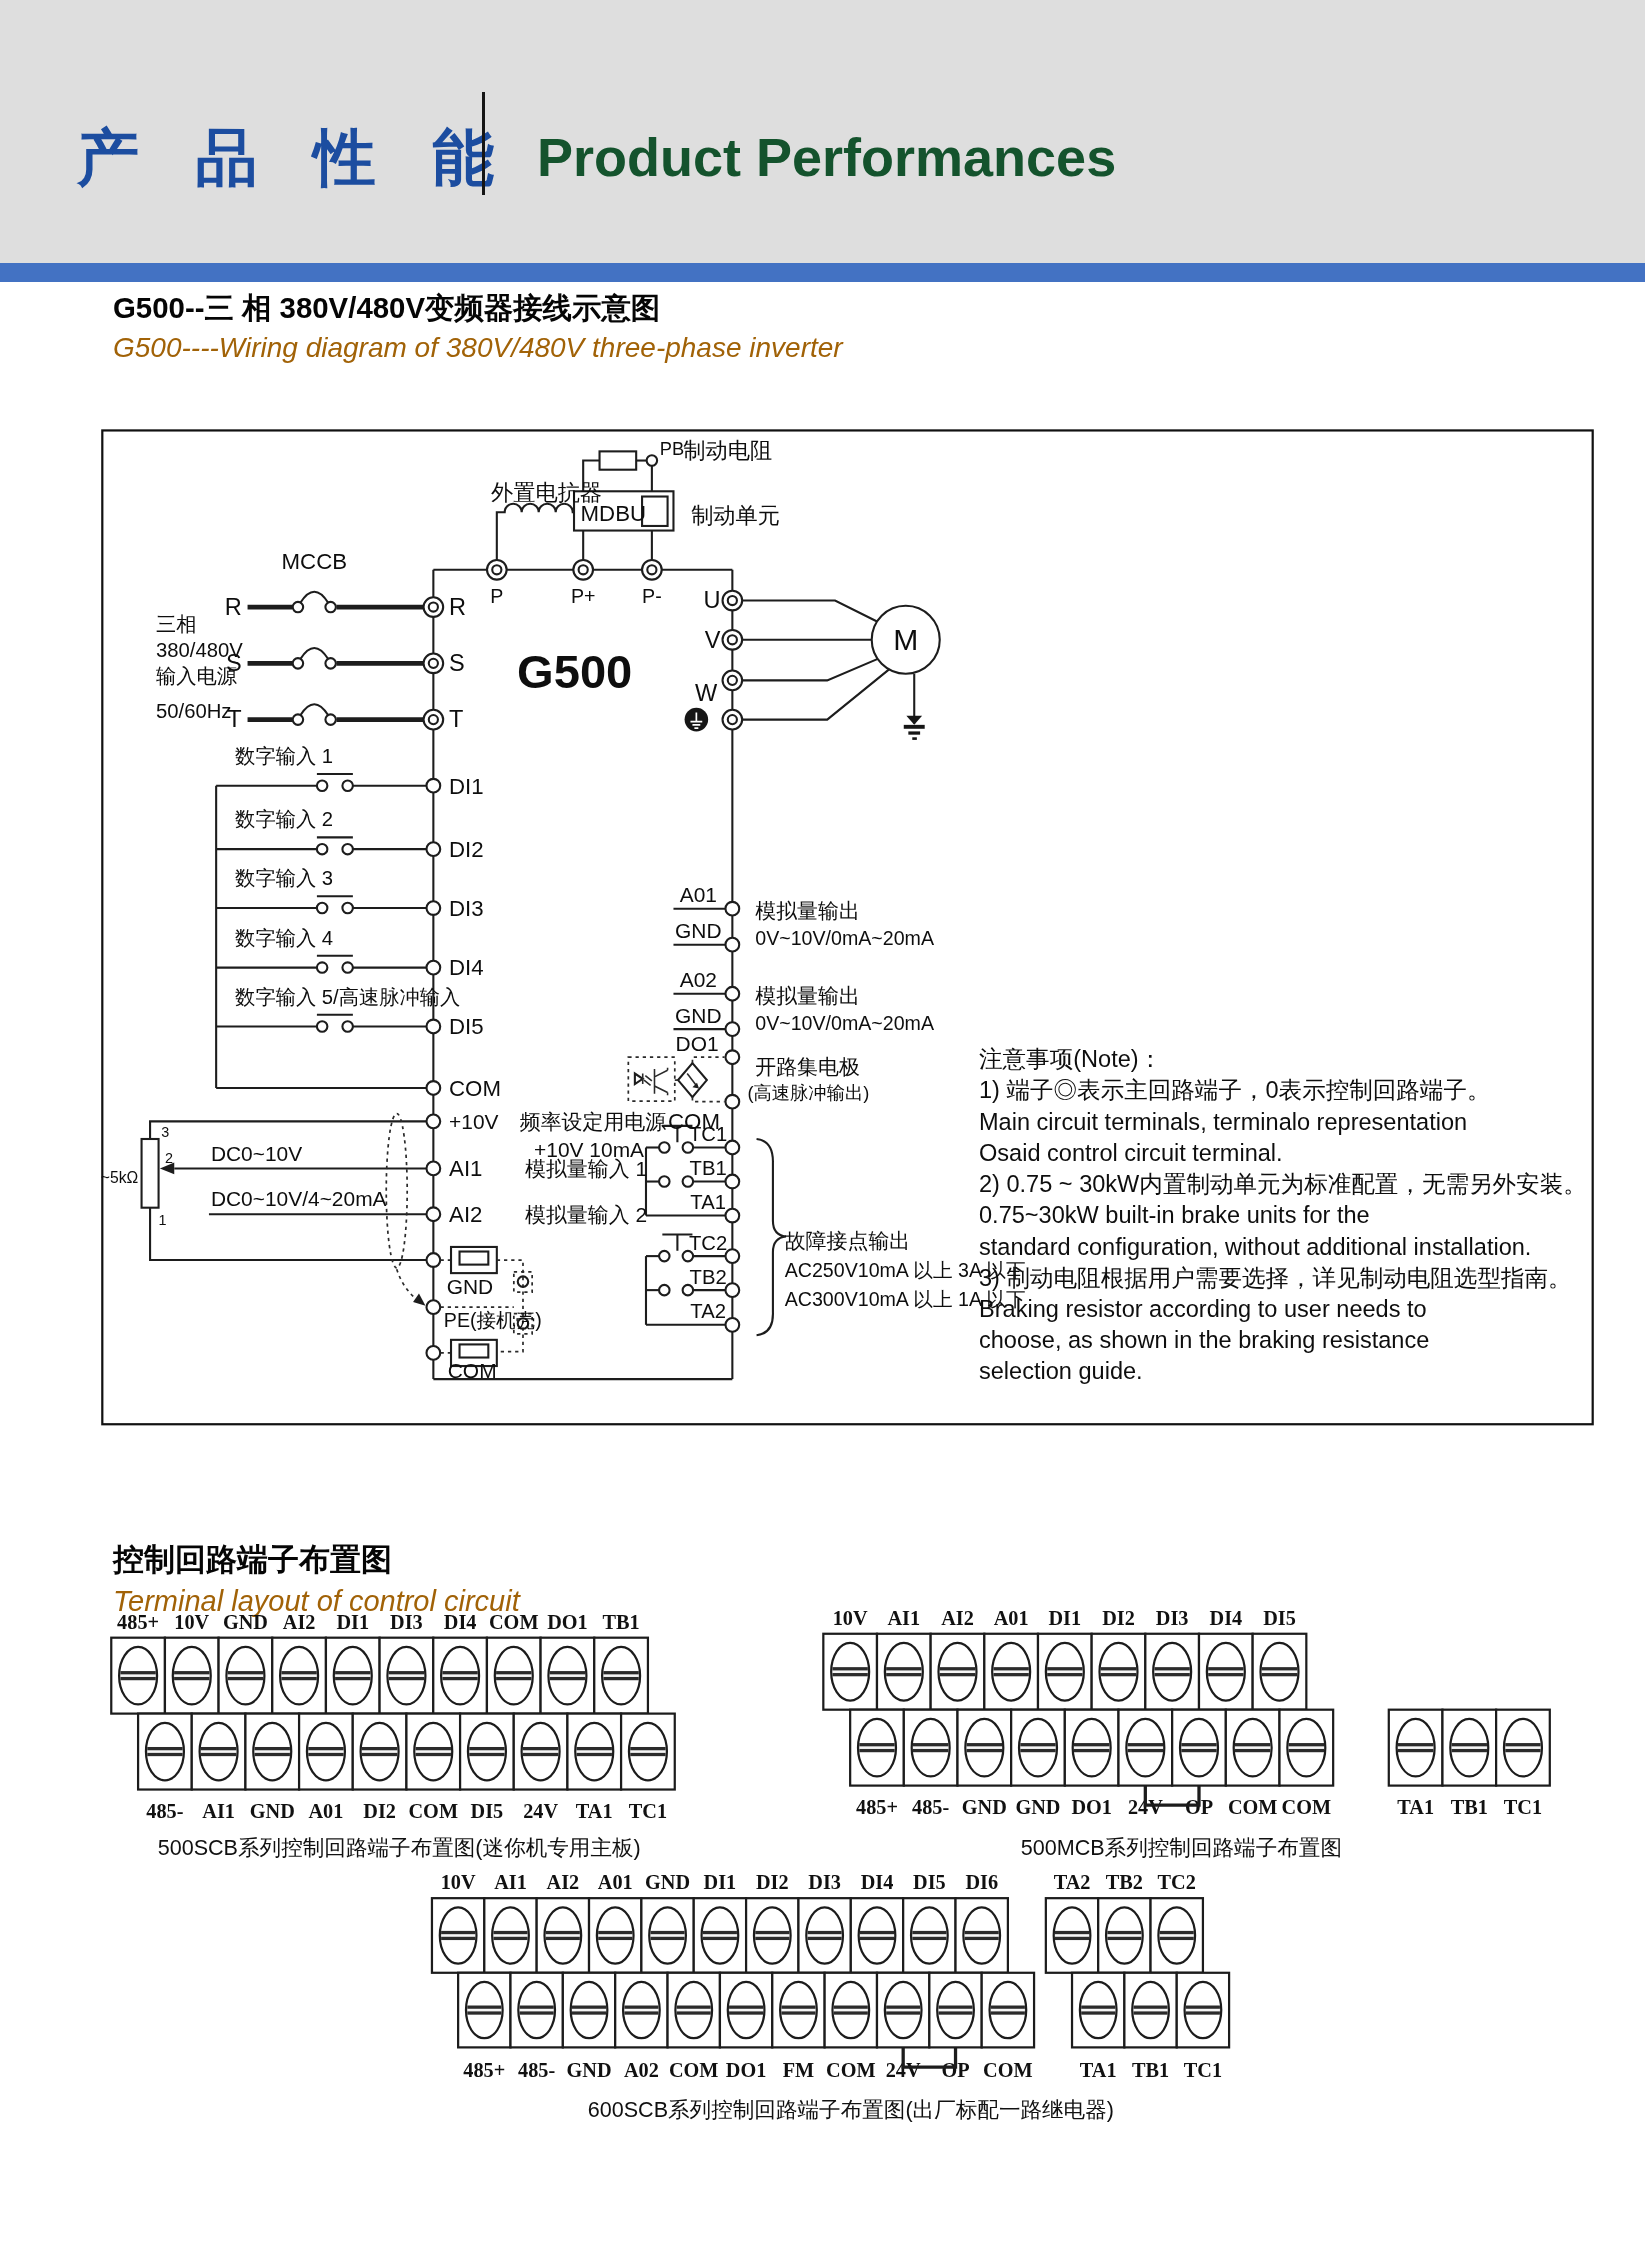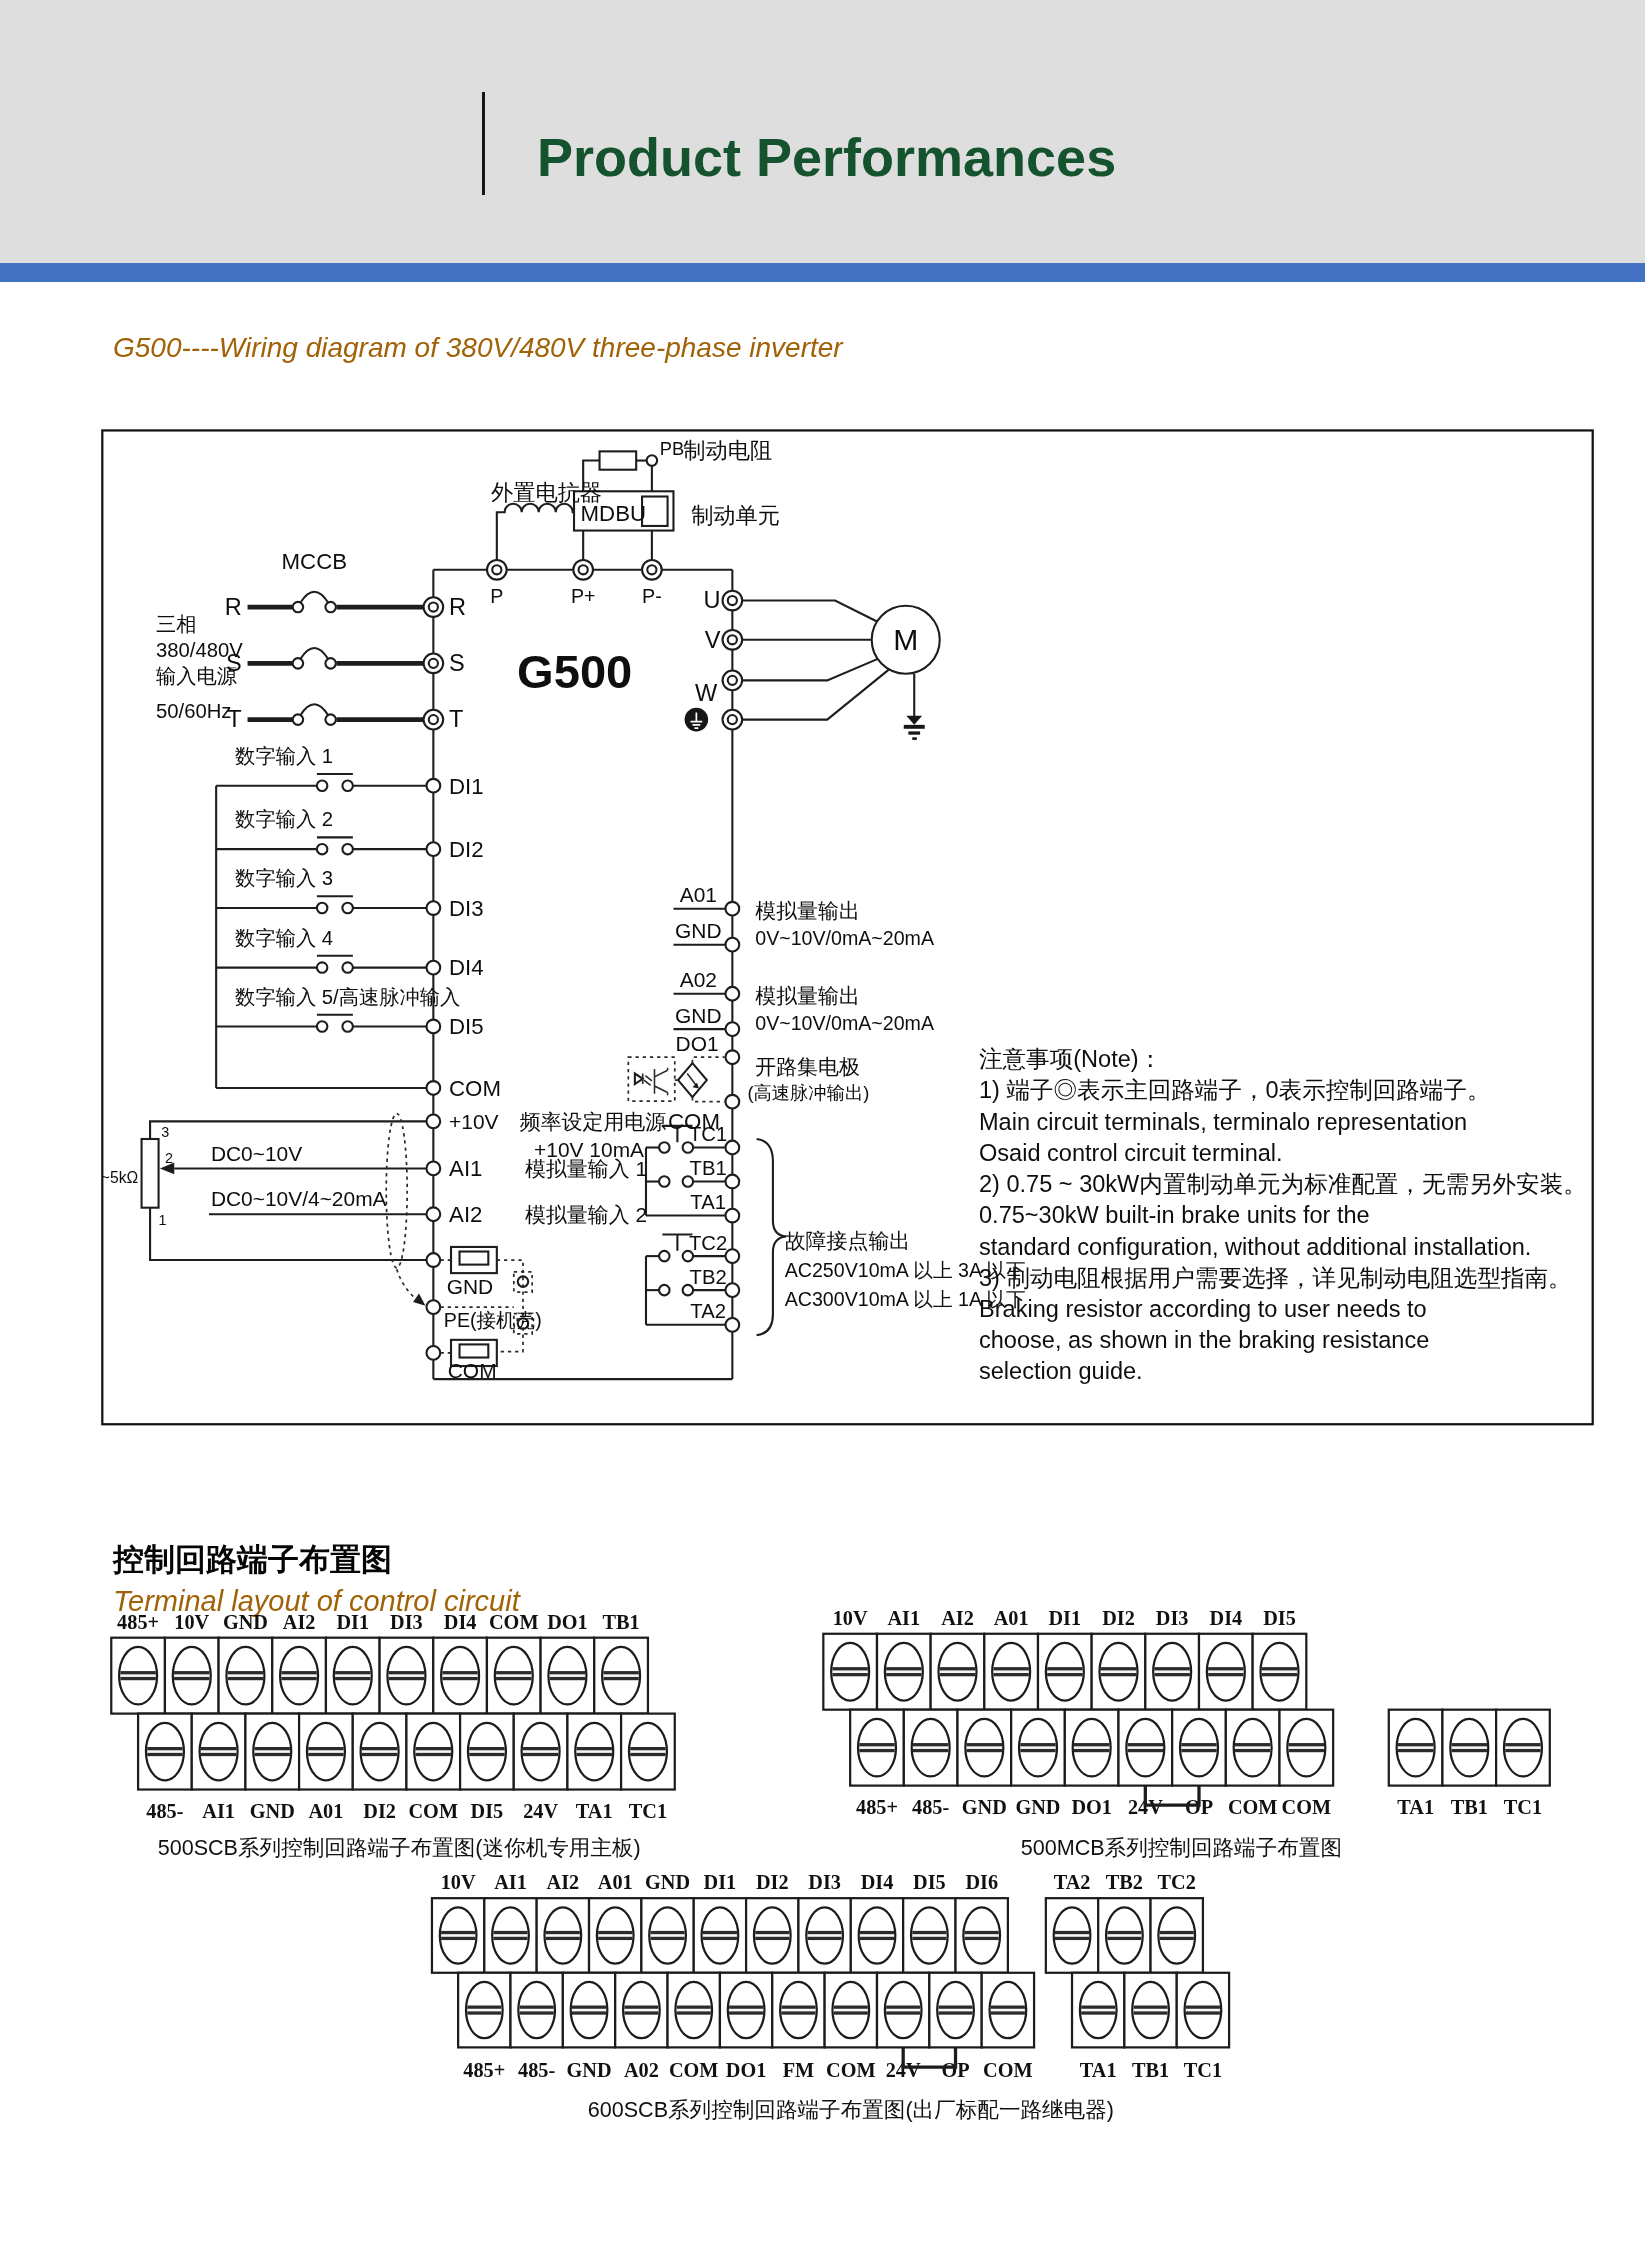--- a/index.html
+++ b/index.html
@@ -40,23 +40,25 @@
   .slab{font-family:"Liberation Serif",serif;font-weight:700;font-size:31px;fill:#111;}
   .scap{font-size:33px;fill:#111;}
 </style>
 </head>
 <body>
 
 <div class="page">
 
   <div class="hdr-bg"></div>
   <div class="hdr-bar"></div>
+  <div class="hdr-cn">产 品 性 能</div>
   <div class="hdr-div"></div>
   <div class="hdr-en">Product Performances</div>
 
+  <div class="sec-cn s1-cn">G500--三 相 380V/480V变频器接线示意图</div>
   <div class="sec-en s1-en">G500----Wiring diagram of 380V/480V three-phase inverter</div>
 
   <div class="diagram">
   <svg viewBox="0 0 2282 1525" width="1493" height="998">
     <defs>
       <g id="mt">
             <circle r="15" class="c"></circle>
             <circle r="7" class="c"></circle>
           </g>
       <g id="ct">

